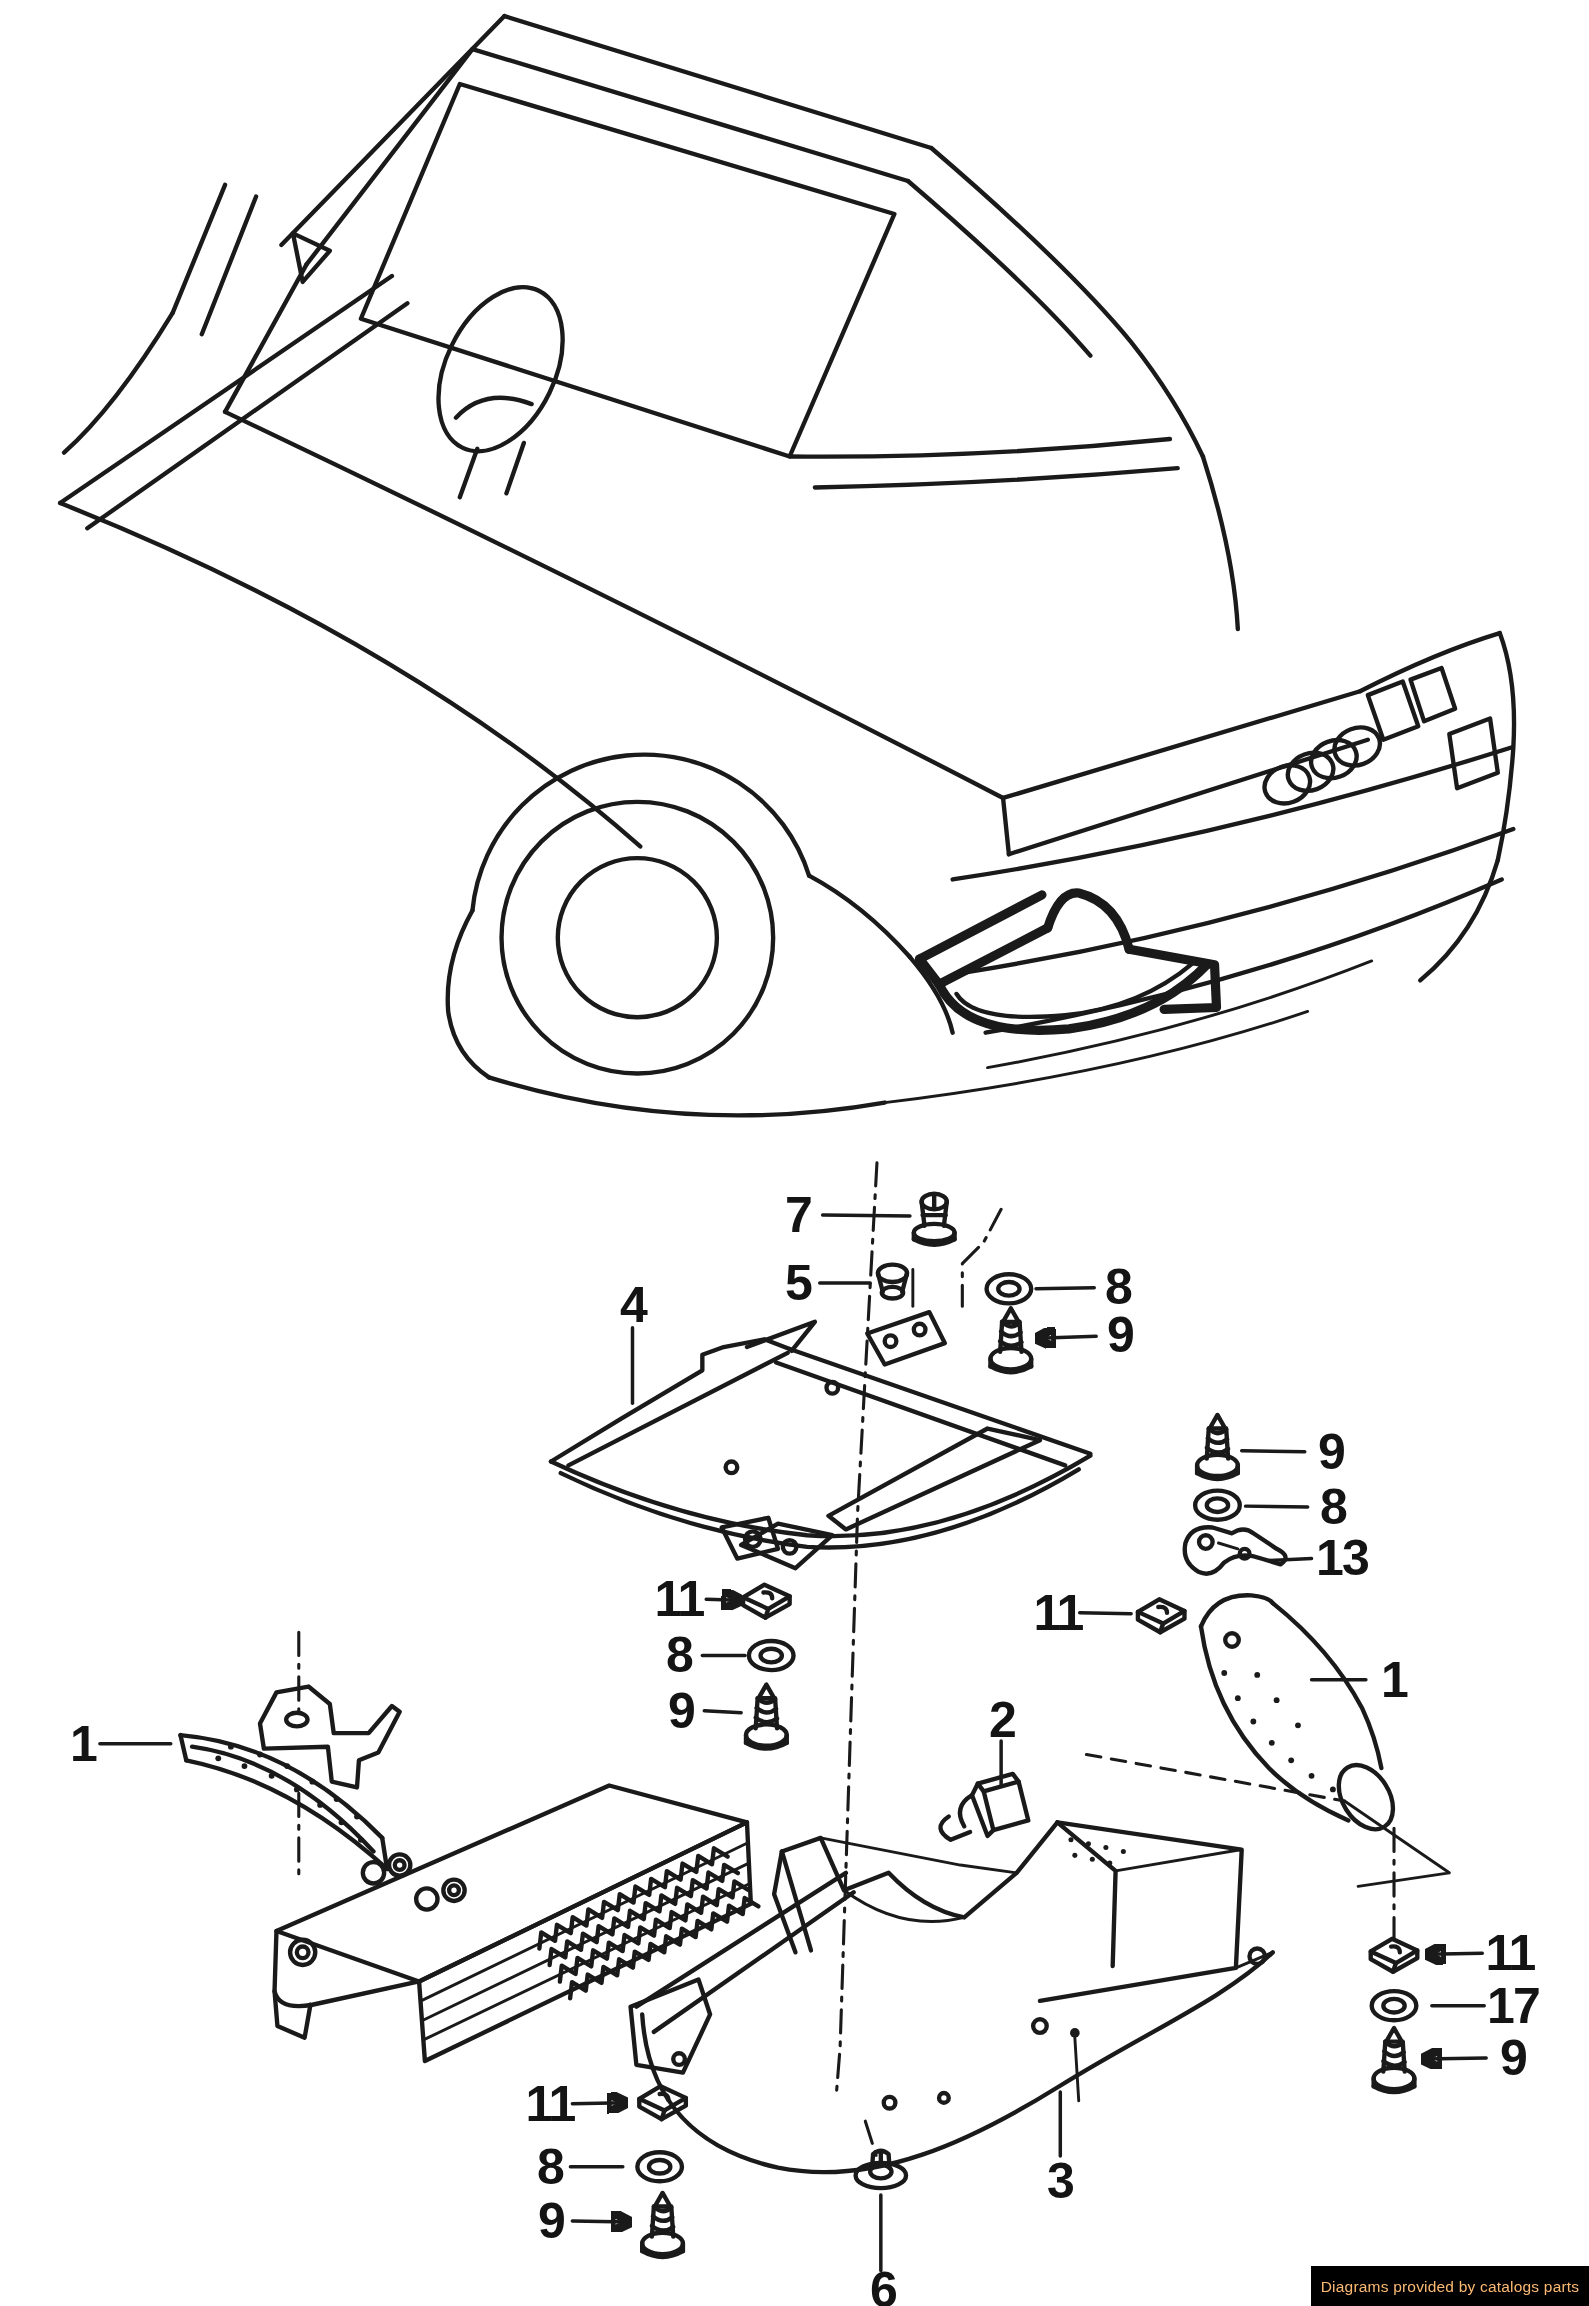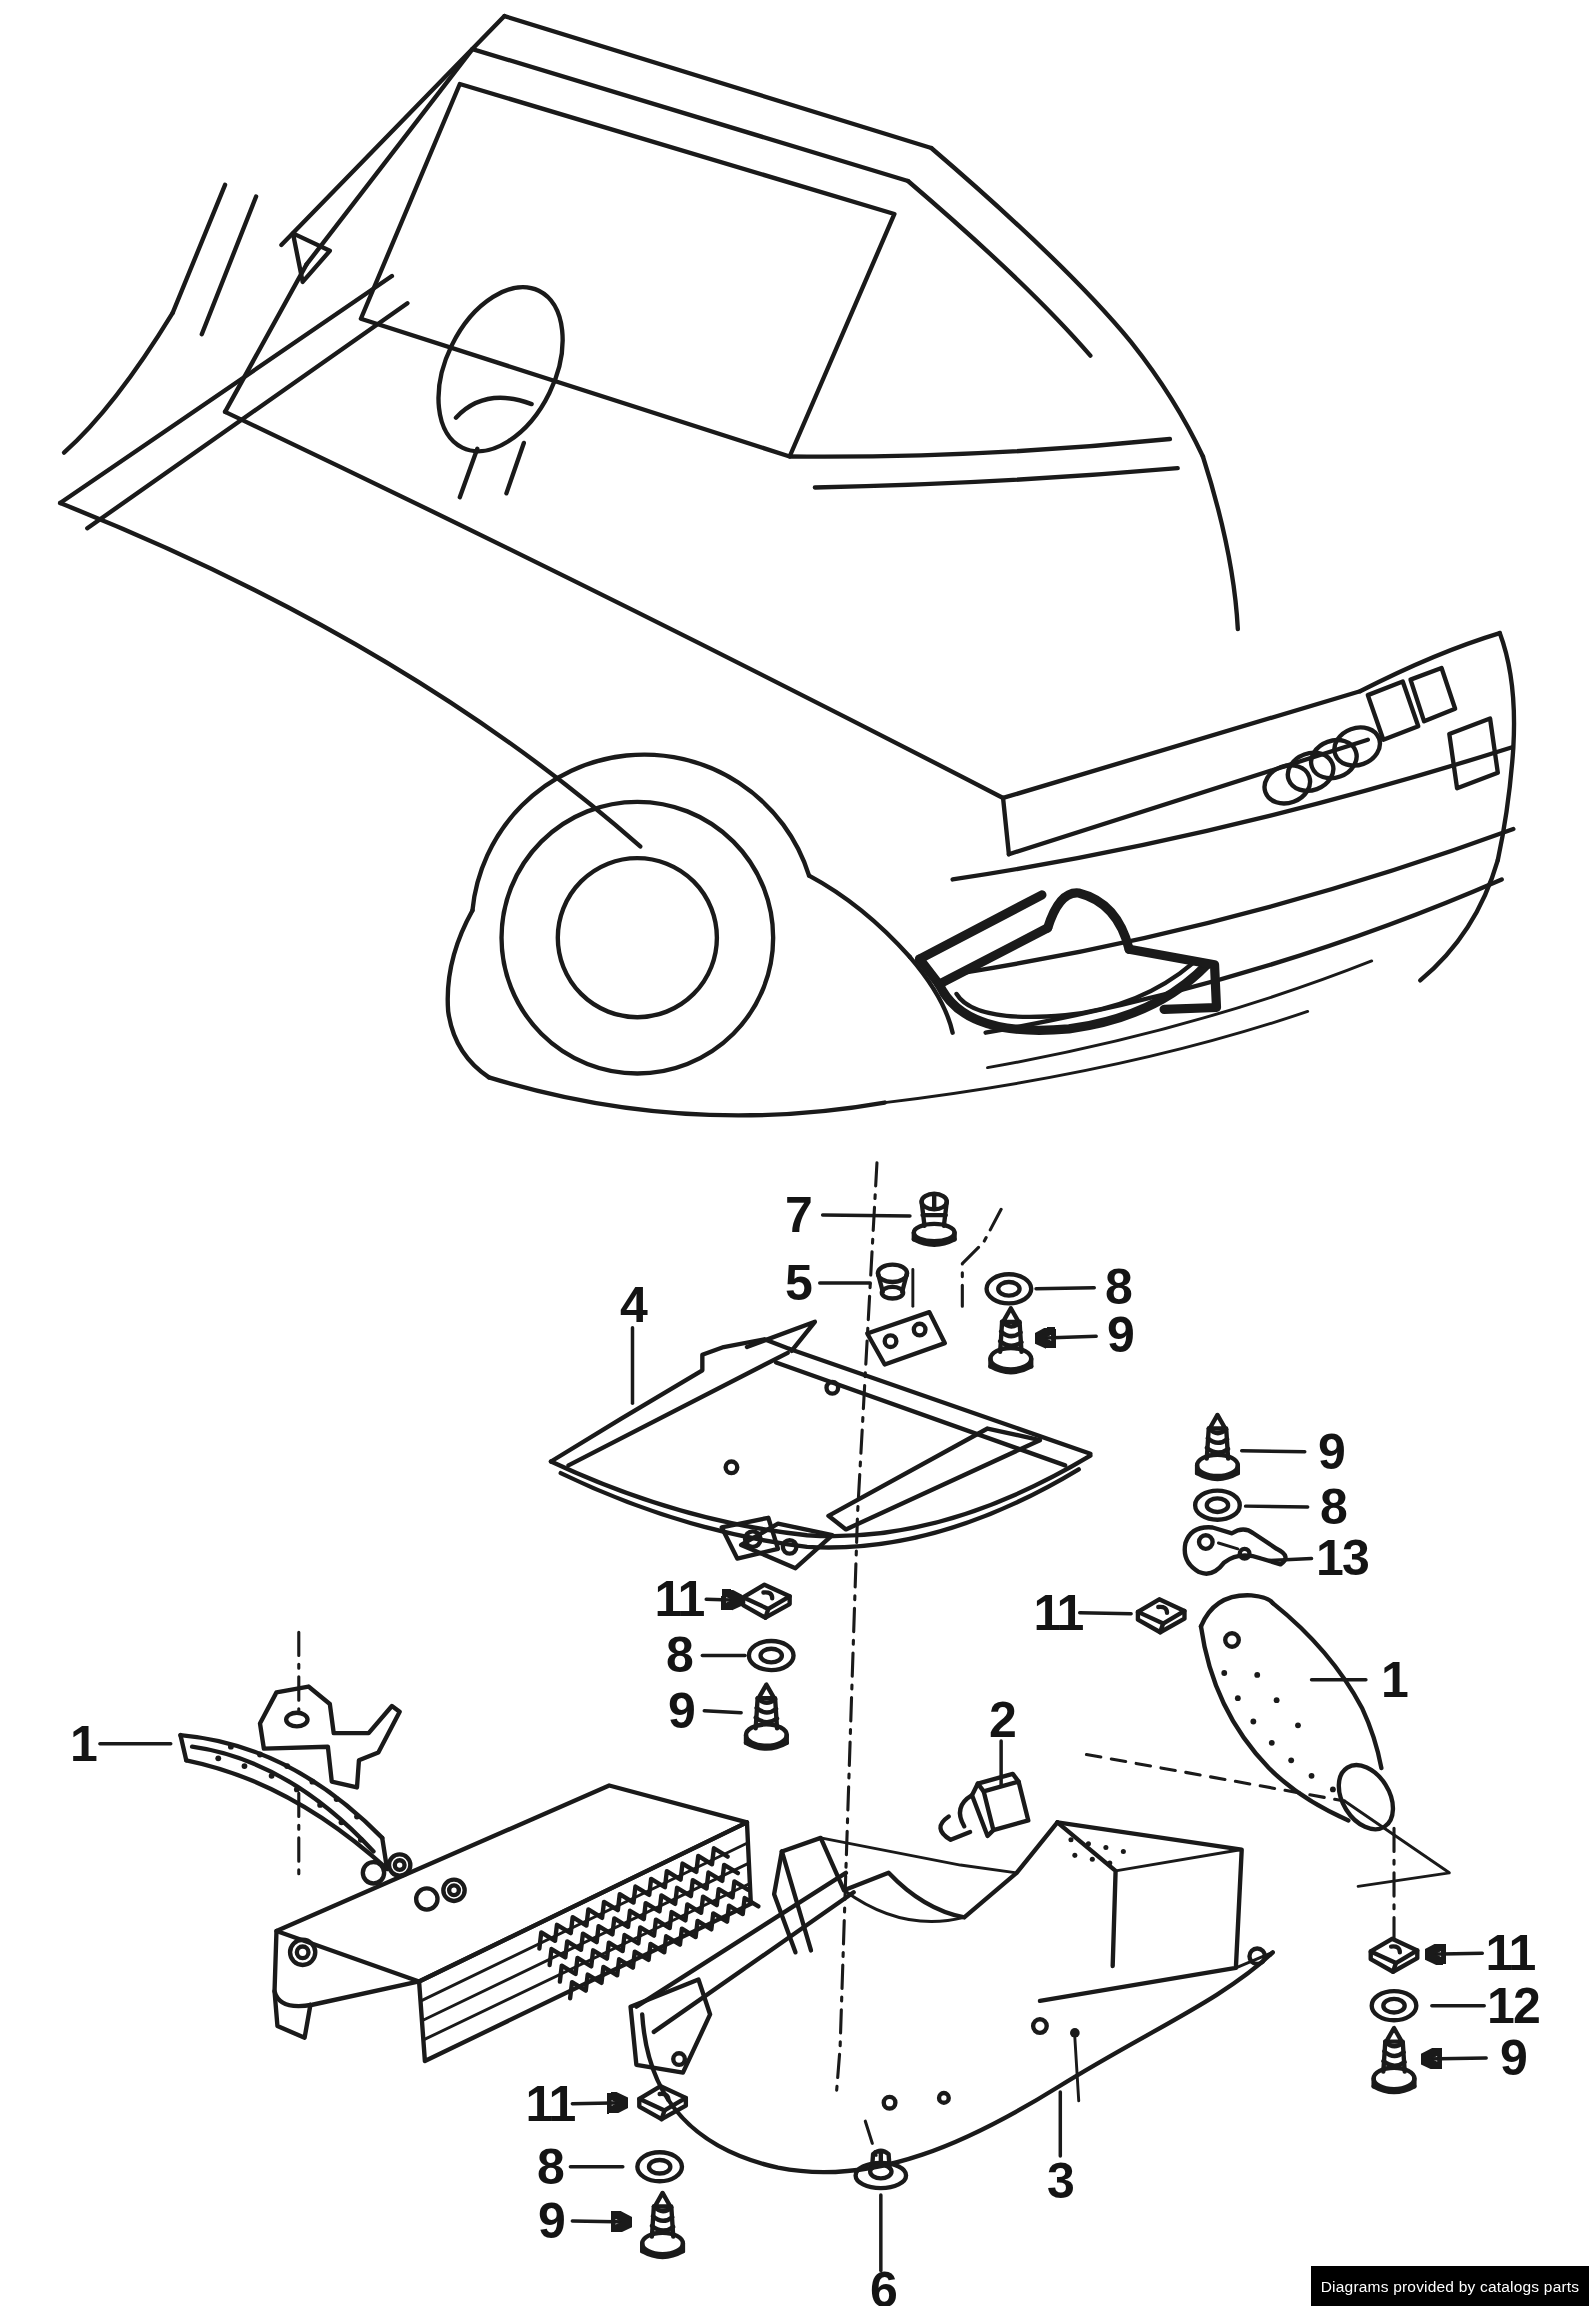--- a/index.html
+++ b/index.html
@@ -19,21 +19,21 @@
   .art .dashdot{stroke-width:3.2;stroke-dasharray:24 9 4 9;}
   .art .dashed{stroke-width:3.2;stroke-dasharray:15 11;}
   .art .fdot{fill:#1a1a1a;stroke:none;}
   .callout{
     position:absolute;transform:translate(-50%,-50%);
     font-weight:700;font-size:50px;line-height:1;color:#141414;
     letter-spacing:-1.9px;white-space:nowrap;user-select:none;
   }
   .footer{
     position:absolute;right:0;bottom:0;width:278px;height:41px;
-    background:#000000;color:#ffffff;
+    background:#000000;color:#fdba74;
     display:flex;align-items:center;justify-content:center;
     font-size:15.5px;letter-spacing:0.2px;
   }
 </style>
 </head>
 <body>
 
 <div class="page">
 
 <svg class="art" width="1589" height="2307" viewBox="0 0 1638 2377">
@@ -357,21 +357,21 @@
 <div class="callout" style="left:1333px;top:1507px;">8</div>
 <div class="callout" style="left:1342px;top:1558px;">13</div>
 <div class="callout" style="left:679px;top:1599px;">11</div>
 <div class="callout" style="left:679px;top:1655px;">8</div>
 <div class="callout" style="left:681px;top:1711px;">9</div>
 <div class="callout" style="left:1058px;top:1613px;">11</div>
 <div class="callout" style="left:1394px;top:1680px;">1</div>
 <div class="callout" style="left:83px;top:1744px;">1</div>
 <div class="callout" style="left:1002px;top:1720px;">2</div>
 <div class="callout" style="left:1510px;top:1953px;">11</div>
-<div class="callout" style="left:1513px;top:2006px;">12</div>
+<div class="callout" style="left:1513px;top:2006px;">17</div>
 <div class="callout" style="left:1513px;top:2058px;">9</div>
 <div class="callout" style="left:550px;top:2104px;">11</div>
 <div class="callout" style="left:550px;top:2167px;">8</div>
 <div class="callout" style="left:551px;top:2221px;">9</div>
 <div class="callout" style="left:1060px;top:2181px;">3</div>
 <div class="callout" style="left:883px;top:2290px;">6</div>
 
 <div class="footer">
   <span>Diagrams provided by catalogs parts</span>
 </div>

